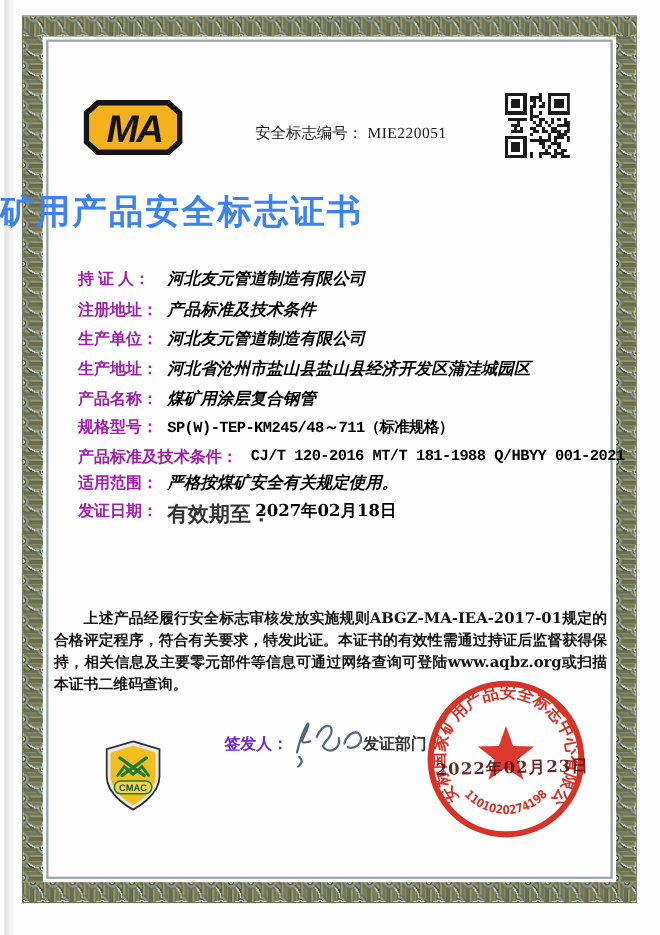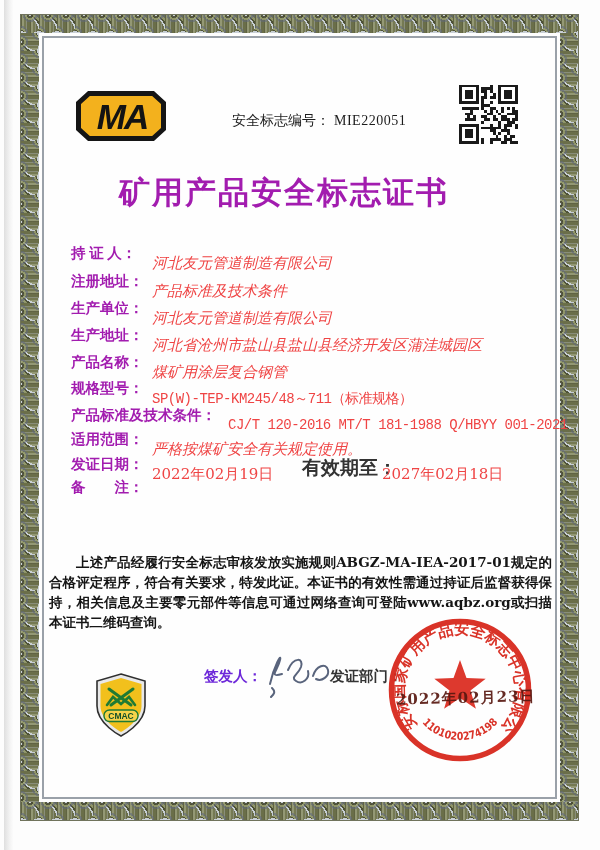--- a/index.html
+++ b/index.html
@@ -31,30 +31,30 @@
   .band-left{left:0;top:18px;bottom:18px;width:18px;}
   .band-right{right:0;top:18px;bottom:18px;width:18px;}
   .inner-line{position:absolute;inset:21px;border:2px solid #9aa1a9;pointer-events:none;}
 
   
   .ma-logo{position:absolute;left:76px;top:91px;width:90px;height:50px;}
   .mark-line{position:absolute;left:232px;top:112px;font-size:14px;color:#1c1c1c;
     font-family:"Liberation Serif",serif;white-space:nowrap;}
   .mark-line .num{font-family:"Liberation Serif",serif;letter-spacing:.5px;margin-left:4px;}
   .qr{position:absolute;left:459px;top:83px;width:59px;height:62px;}
-  .title{position:absolute;left:0;top:172px;width:568px;text-align:center;
-    font-family:"Liberation Serif",serif;font-weight:900;font-size:31px;color:#a21caf;
+  .title{position:absolute;left:0;top:172px;width:568px;
+    font-family:"Liberation Serif",serif;font-weight:900;font-size:31px;color:#3b82f6;
     letter-spacing:2px;}
 
   
   .row{position:absolute;left:71px;display:flex;white-space:nowrap;}
   .lbl{width:81px;font-size:14.5px;color:#a21caf;font-family:"Liberation Serif",serif;font-weight:600;flex:0 0 auto;}
   .row.wide .lbl{width:157px;}
-  .val{font-size:15px;color:#ef4444;font-weight:400;font-style:italic;
-    font-family:"DejaVu Serif",serif;margin-top:10px;}
+  .val{font-size:15px;color:#000000;font-weight:700;font-style:italic;
+    font-family:"DejaVu Serif",serif;}
   .val.mono{font-style:normal;font-family:"Liberation Mono",monospace;font-size:14px;letter-spacing:-0.5px;padding-top:1px;}
   .lbl2{width:80px;font-size:19px;color:#333;font-family:"Liberation Serif",serif;font-weight:600;flex:0 0 auto;}
   .val.date{width:150px;font-style:normal;font-family:"DejaVu Serif",serif;}
   .val.date2{font-style:normal;}
 
   
   .statement{position:absolute;left:49px;top:552px;width:503px;
     font-size:13.5px;line-height:20px;font-weight:700;color:#151515;
     font-family:"DejaVu Serif",serif;text-align:justify;text-indent:2em;}
 
@@ -256,28 +256,24 @@
     <span class="lbl">产品标准及技术条件：</span>
     <span class="val mono">CJ/T 120-2016 MT/T 181-1988 Q/HBYY 001-2021</span>
   </div>
   <div class="row" style="top:430px">
     <span class="lbl">适用范围：</span>
     <span class="val">严格按煤矿安全有关规定使用。</span>
   </div>
 
   <div class="row" style="top:455px">
     <span class="lbl">发证日期：</span>
-    <span class="val date">2022年02月19日</span>
     <span class="lbl2">有效期至：</span>
     <span class="val date2">2027年02月18日</span>
   </div>
 
-  <div class="row" style="top:478px">
-    <span class="lbl" style="width:120px">备　　注：</span>
-  </div>
 
   <div class="statement">上述产品经履行安全标志审核发放实施规则ABGZ-MA-IEA-2017-01规定的合格评定程序，符合有关要求，特发此证。本证书的有效性需通过持证后监督获得保持，相关信息及主要零元部件等信息可通过网络查询可登陆www.aqbz.org或扫描本证书二维码查询。</div>
 
   <div class="cmac">
     <svg viewBox="0 0 56 66" width="56" height="66">
       <path d="M28 2 L52 9 L52 34 C52 52 28 64 28 64 C28 64 4 52 4 34 L4 9 Z" fill="#e8e8e8" stroke="#2f2f2f" stroke-width="1.6"></path>
       <path d="M28 6 L48.5 12 L48.5 34 C48.5 49 28 60 28 60 C28 60 7.5 49 7.5 34 L7.5 12 Z" fill="#f2c01c"></path>
       <g stroke="#1f7a33" stroke-width="3" stroke-linecap="round" fill="none">
         <path d="M16 17 L38 33"></path>
         <path d="M40 17 L18 33"></path>

